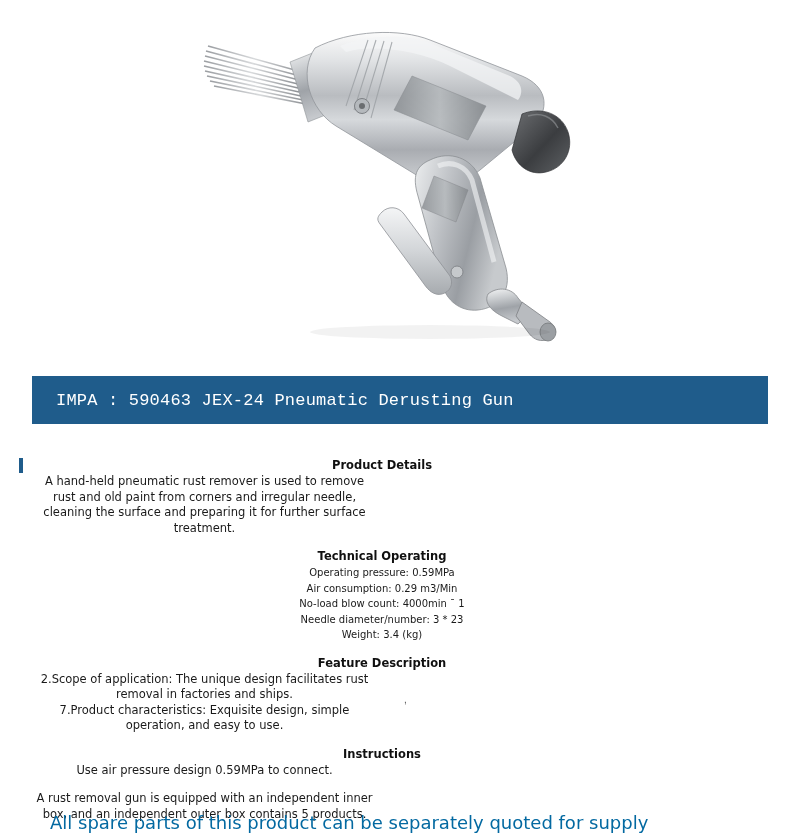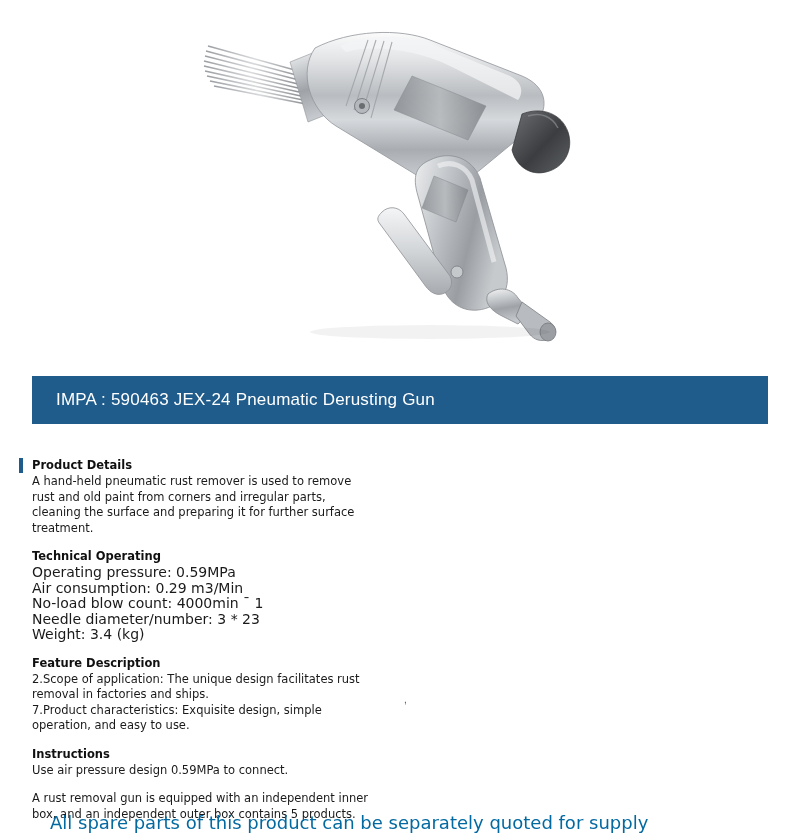--- a/index.html
+++ b/index.html
@@ -40,34 +40,35 @@
     height: 48px;
     background: #1f5c8b;
     display: flex;
     align-items: center;
   }
   .title-band .title-text {
     color: #ffffff;
     font-size: 17px;
     letter-spacing: 0.2px;
     padding-left: 24px;
-    font-family: Liberation Sans, sans-serif;
+    font-family: Liberation Mono, monospace;
     font-weight: 400;
   }
 
   
   .content {
     position: absolute;
     left: 32px;
     top: 458px;
     width: 700px;
   }
 
   .section {
     margin-bottom: 13px;
+    text-align: center;
   }
 
   .section-heading {
     font-size: 11.5px;
     font-weight: bold;
     color: #101010;
     margin: 0 0 1px 0;
     line-height: 15px;
     font-family: "DejaVu Sans", sans-serif;
   }
@@ -78,21 +79,21 @@
   .blue-bar {
     position: absolute;
     left: -13px;
     top: 0px;
     width: 4px;
     height: 15px;
     background: #1f5c8b;
   }
 
   .section-line {
-    font-size: 14px;
+    font-size: 10px;
     line-height: 15.5px;
     color: #1a1a1a;
     margin: 0;
     font-family: "DejaVu Sans", sans-serif;
   }
 
   .para {
     font-size: 11.5px;
     line-height: 15.5px;
     color: #1a1a1a;
@@ -220,21 +221,21 @@
   <span class="title-text">IMPA : 590463 JEX-24  Pneumatic Derusting Gun</span>
 </div>
 
 <div class="content">
 
   <div class="section">
     <div class="section-heading with-bar">
       <span class="blue-bar"></span>
       <span>Product Details</span>
     </div>
-    <p class="para">A hand-held pneumatic rust remover is used to remove rust and old paint from corners and irregular parts, cleaning the surface and preparing it for further surface treatment.</p>
+    <p class="para">A hand-held pneumatic rust remover is used to remove rust and old paint from corners and irregular needle, cleaning the surface and preparing it for further surface treatment.</p>
   </div>
 
   <div class="section">
     <div class="section-heading">Technical Operating</div>
     <p class="section-line">Operating pressure: 0.59MPa</p>
     <p class="section-line">Air consumption: 0.29 m3/Min</p>
     <p class="section-line">No-load blow count: 4000min ˉ 1</p>
     <p class="section-line">Needle diameter/number: 3 * 23</p>
     <p class="section-line">Weight: 3.4 (kg)</p>
   </div>

